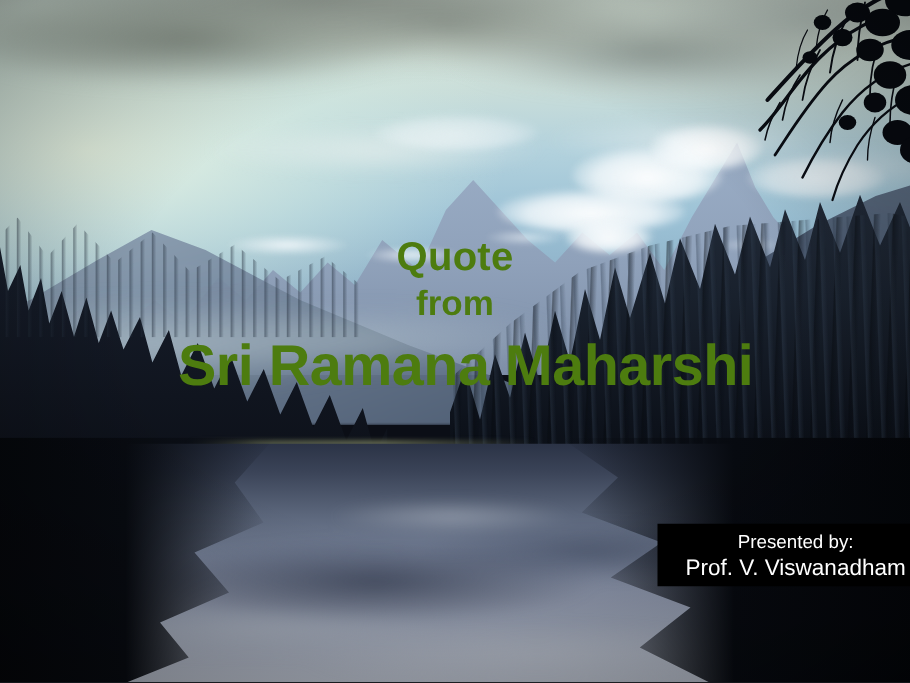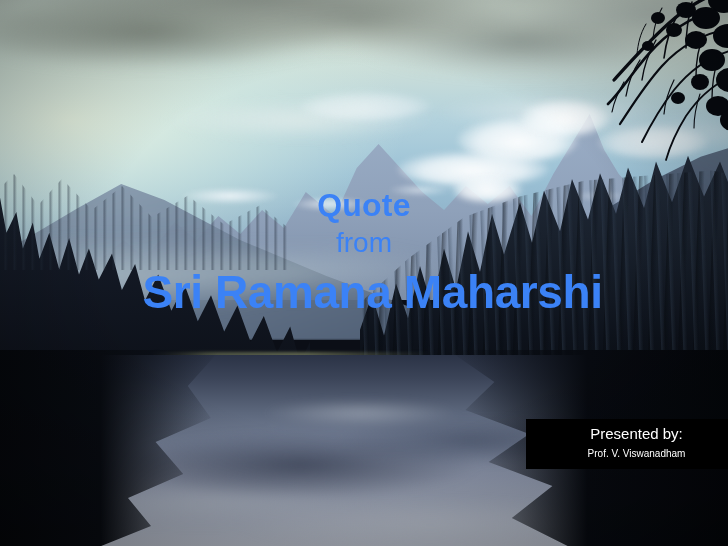--- a/index.html
+++ b/index.html
@@ -256,37 +256,37 @@
     pointer-events: none;
   }
 
   
   .title-block {
     position: absolute;
     left: 0;
     top: 186px;
     width: 728px;
     text-align: center;
-    color: #3b82f6;
+    color: #4d7c0f;
   }
   .line-quote {
     font-size: 32px;
     font-weight: bold;
     line-height: 38px;
     letter-spacing: 0.2px;
   }
   .line-num {
     font-size: 19px;
     font-weight: bold;
     line-height: 26px;
     letter-spacing: 0.3px;
   }
   .line-from {
     font-size: 28px;
-    font-weight: normal;
+    font-weight: bold;
     line-height: 38px;
   }
   .line-name {
     font-size: 46px;
     font-weight: bold;
     line-height: 56px;
     letter-spacing: -0.4px;
     margin-top: 2px;
     margin-left: 17px;
   }
@@ -305,21 +305,21 @@
     flex-direction: column;
     align-items: center;
     justify-content: center;
     margin-left: 35px;
   }
   .presenter-line1 {
     font-size: 15px;
     line-height: 20px;
   }
   .presenter-line2 {
-    font-size: 10px;
+    font-size: 18px;
     line-height: 20px;
   }
 </style>
 </head>
 <body>
 
 <div class="slide">
 
   <div class="photo">
 

